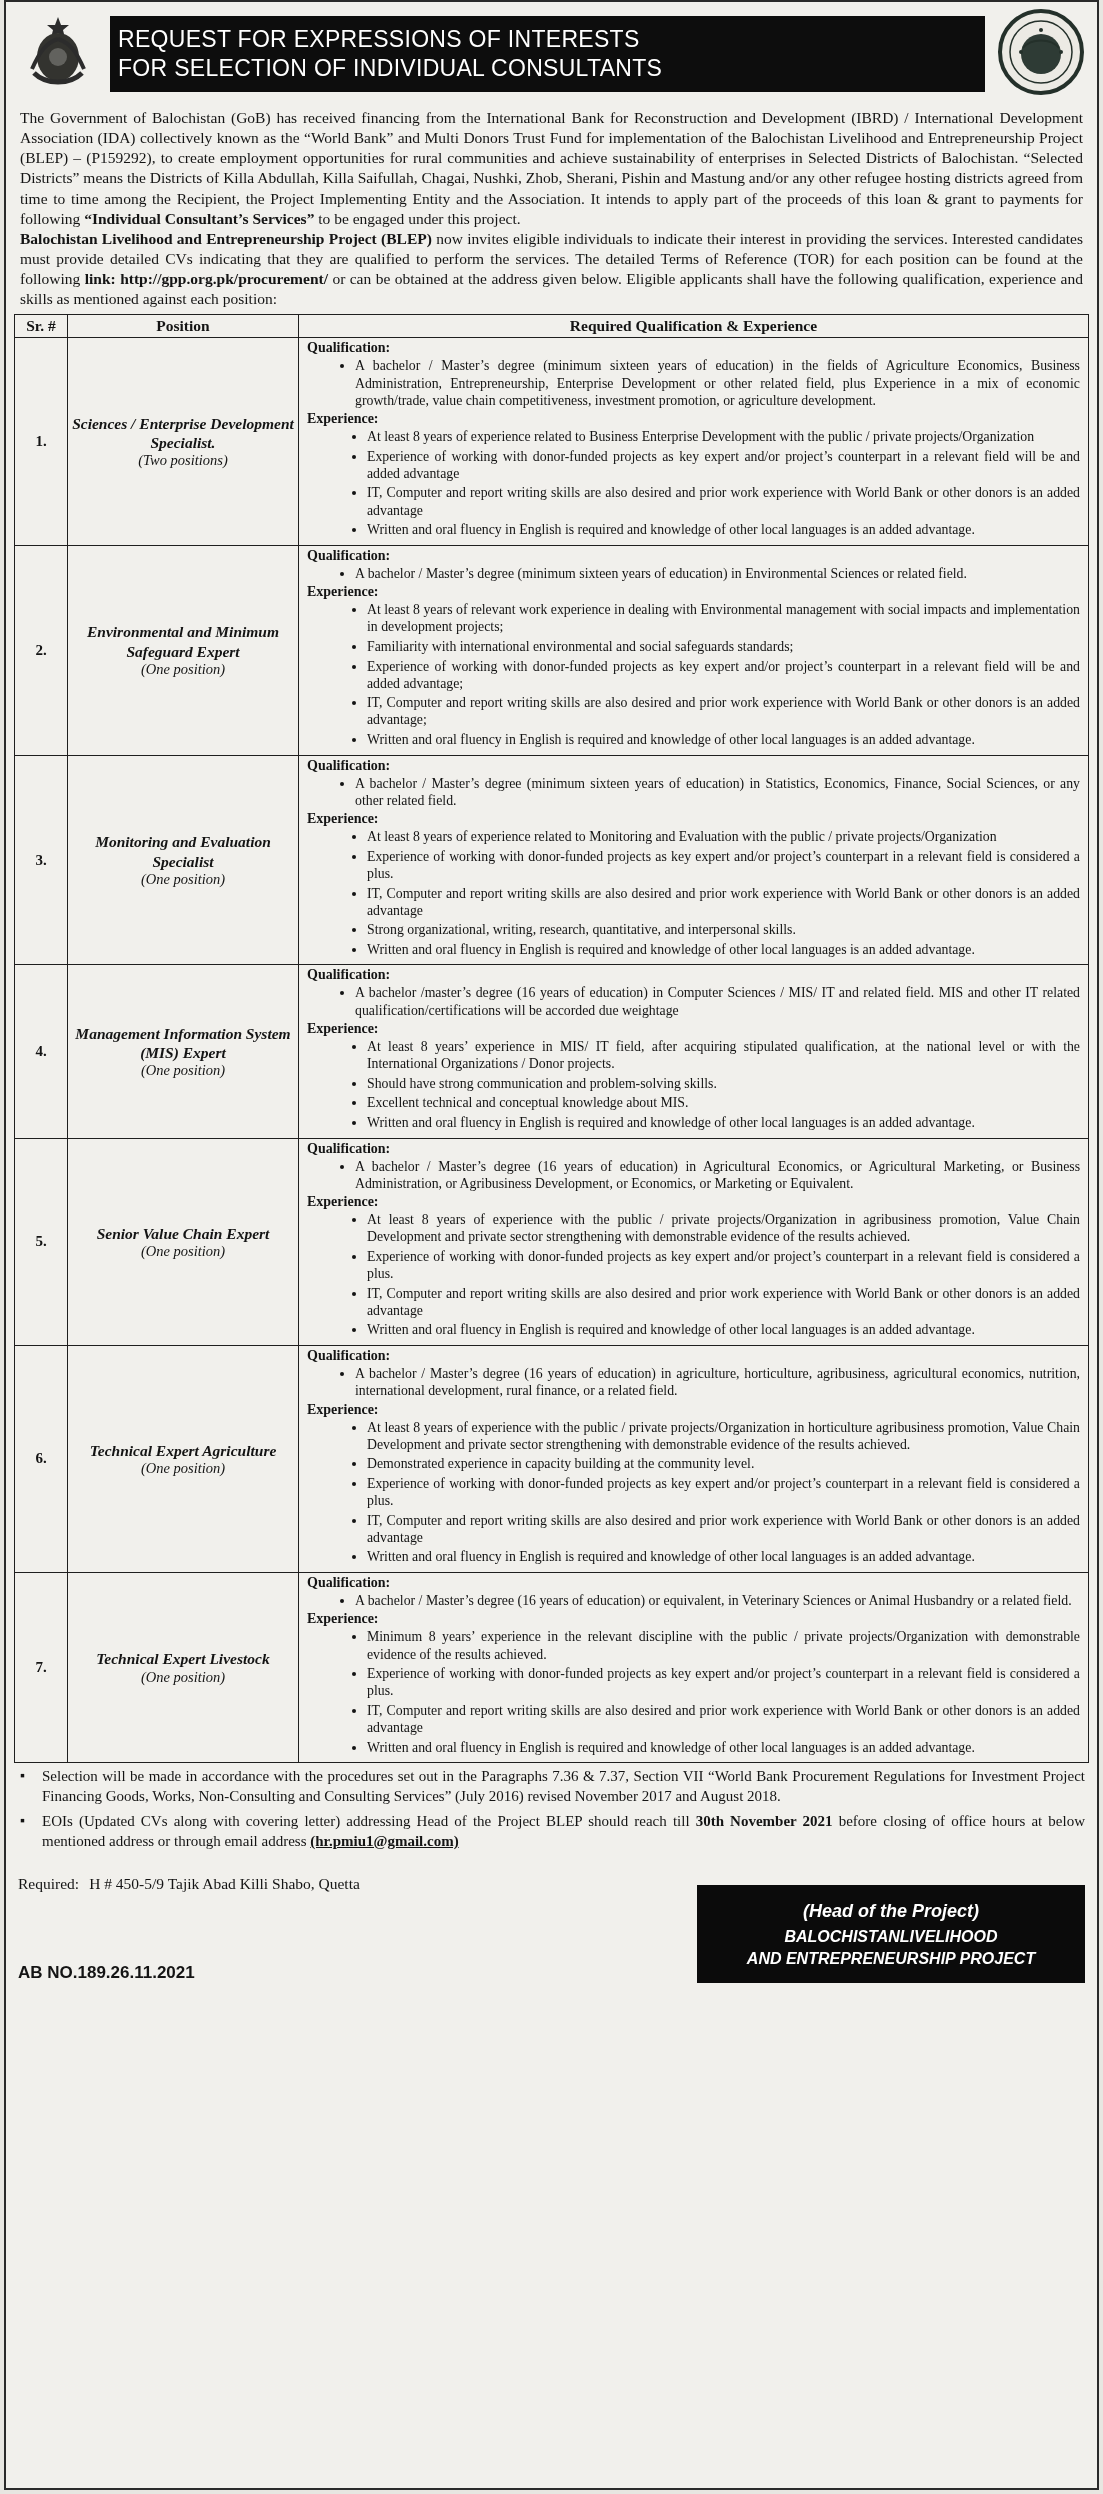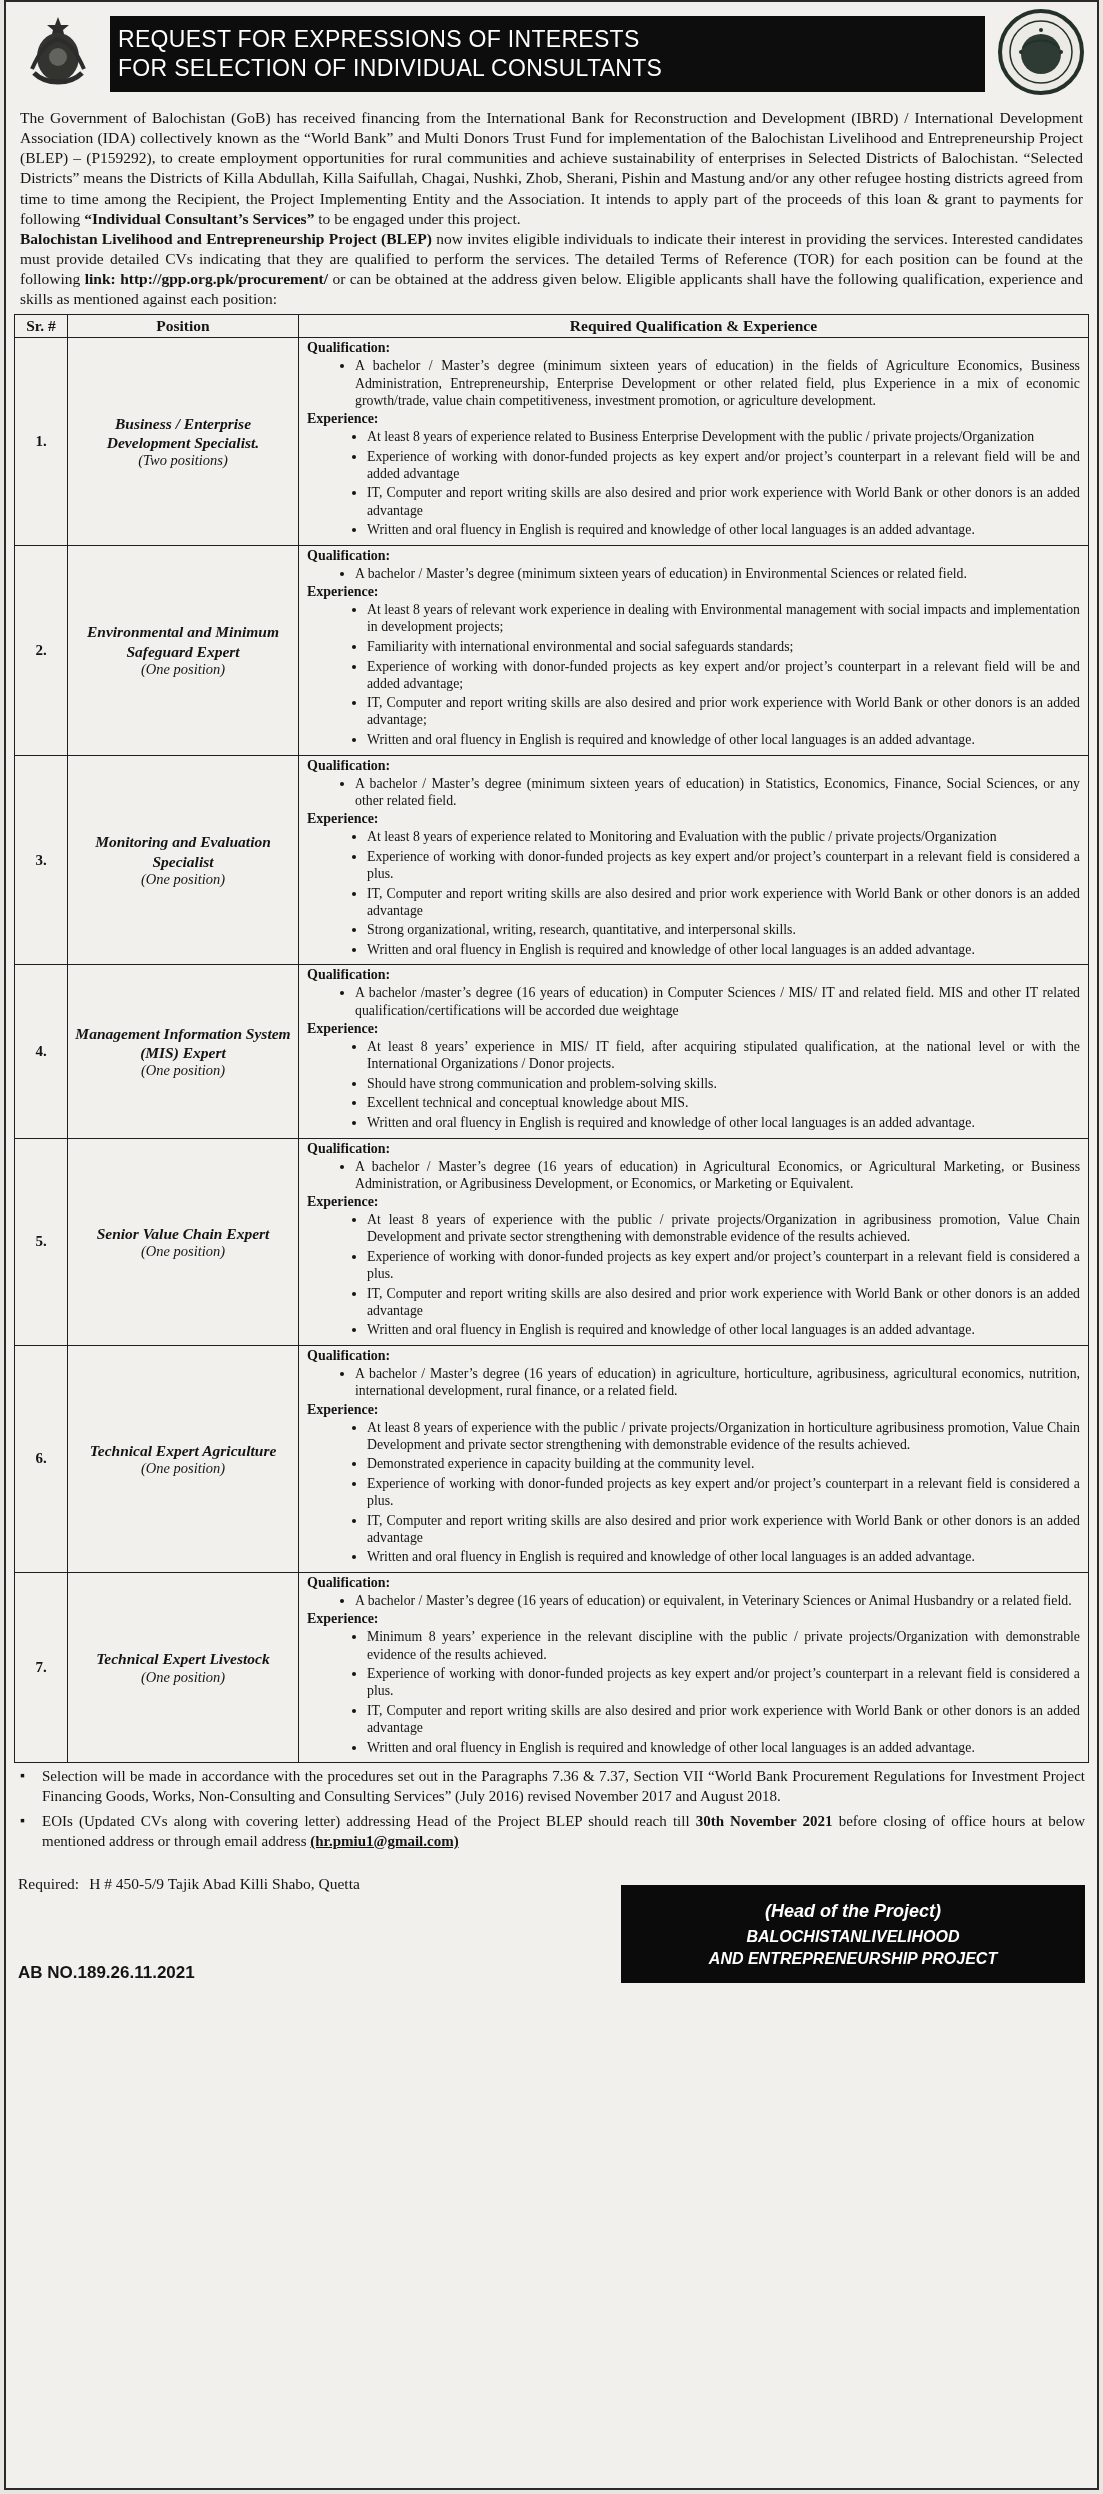--- a/index.html
+++ b/index.html
@@ -65,21 +65,21 @@
     content:"\25AA"; position:absolute; left:2px; top:0; font-size:14px;
   }
   
   .footer-bottom { display:flex; justify-content:space-between; align-items:stretch; padding:14px 4px 2px 4px; }
   .footer-left { display:flex; flex-direction:column; justify-content:space-between; padding-top:4px; }
   .address-line { font-size:15.5px; }
   .address-line .addr-label { margin-right:10px; }
   .ab-number { font-family:"Liberation Sans", sans-serif; font-weight:bold; font-size:17px; margin-top:70px; }
   .sig-box {
     background:#0b0b0b; color:#ffffff;
-    width:464px; box-sizing:border-box;
+    width:388px; box-sizing:border-box;
     margin-top:14px;
     padding:16px 10px 14px 10px;
     text-align:center;
     font-family:"Liberation Sans", sans-serif;
     font-style:italic; font-weight:bold;
   }
   .sig-line-0 { font-size:18px; margin-bottom:4px; }
   .sig-line-1, .sig-line-2 { font-size:16px; line-height:1.35; }
   .seg-u { text-decoration:underline; }
 </style>
@@ -126,21 +126,21 @@
       <tr>
         <th>Sr. #</th>
         <th>Position</th>
         <th>Required Qualification &amp; Experience</th>
       </tr>
     </thead>
     <tbody>
     <tr>
       <td class="sr-cell">1.</td>
       <td class="pos-cell">
-        <div class="pos-title">Business / Enterprise Development Specialist.</div>
+        <div class="pos-title">Sciences / Enterprise Development Specialist.</div>
         <div class="pos-note">(Two positions)</div>
       </td>
       <td class="req-cell">
         <div class="req-label">Qualification:</div>
         <ul class="req-list">
               <li>A bachelor / Master’s degree (minimum sixteen years of education) in the fields of Agriculture Economics, Business Administration, Entrepreneurship, Enterprise Development or other related field, plus Experience in a mix of economic growth/trade, value chain competitiveness, investment promotion, or agriculture development.</li>
             </ul>
         <div class="req-label">Experience:</div>
         <ul class="req-list exp">
               <li>At least 8 years of experience related to Business Enterprise Development with the public / private projects/Organization</li>

